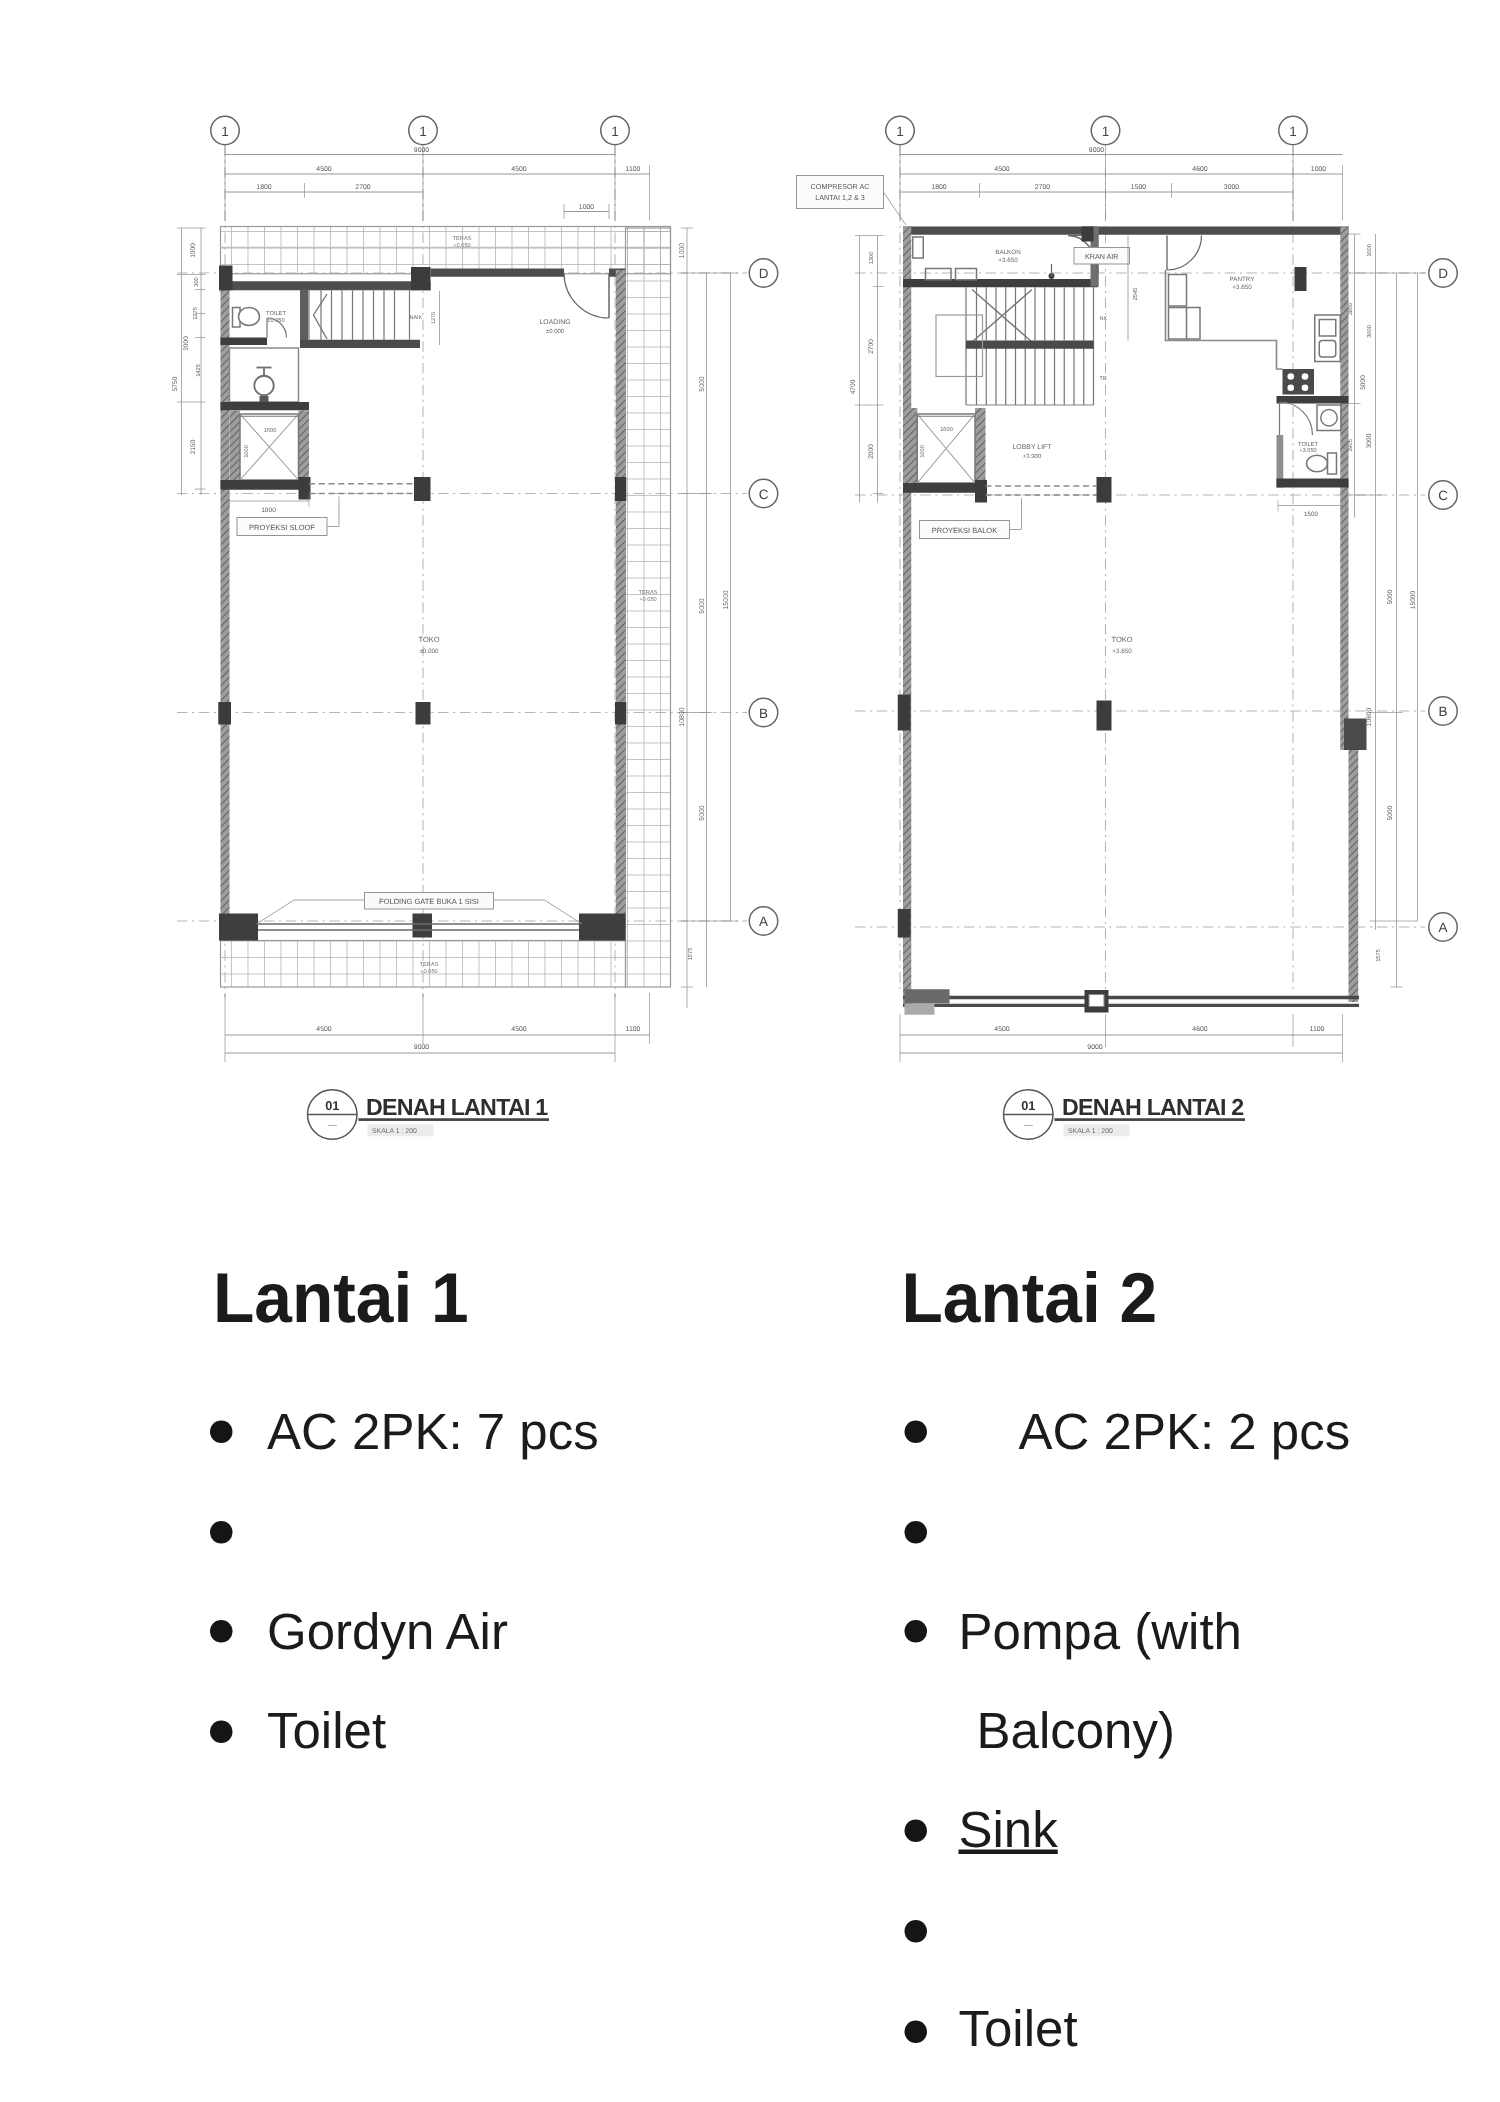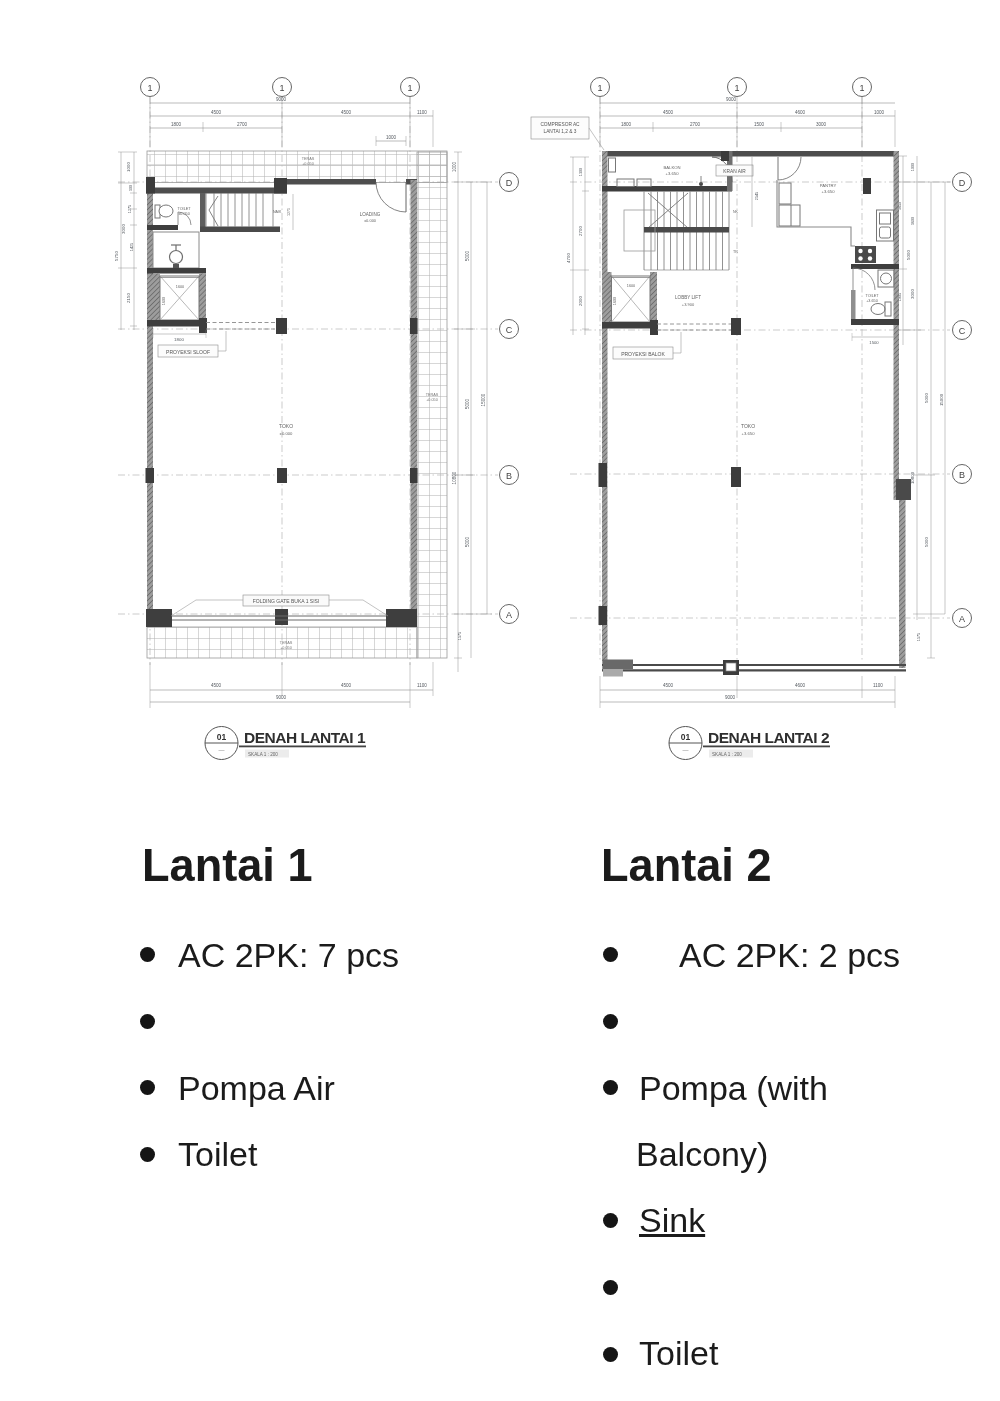--- a/index.html
+++ b/index.html
@@ -571,28 +571,28 @@
 </svg>
 
 <div class="h" style="left:142px;top:837px;transform:scaleX(0.96);">Lantai 1</div>
 
 <div class="h" style="left:601px;top:837px;transform:scaleX(0.96);">Lantai 2</div>
 
 <div class="dot" style="left:140px;top:947px;"></div>
 <div class="row" style="left:178px;top:936px;">AC 2PK: 7 pcs</div>
 <div class="dot" style="left:140px;top:1014px;"></div>
 <div class="dot" style="left:140px;top:1080px;"></div>
-<div class="row" style="left:178px;top:1069px;">Pompa Air</div>
+<div class="row" style="left:178px;top:1069px;">Gordyn Air</div>
 <div class="dot" style="left:140px;top:1147px;"></div>
 <div class="row" style="left:178px;top:1135px;">Toilet</div>
 
 <div class="dot" style="left:603px;top:947px;"></div>
 <div class="row" style="left:639px;top:936px;margin-left:40px;">AC 2PK: 2 pcs</div>
 <div class="dot" style="left:603px;top:1014px;"></div>
 <div class="dot" style="left:603px;top:1080px;"></div>
 <div class="row" style="left:639px;top:1069px;">Pompa (with</div>
-<div class="row" style="left:636px;top:1135px;">Balcony)</div>
+<div class="row" style="left:651px;top:1135px;">Balcony)</div>
 <div class="dot" style="left:603px;top:1213px;"></div>
 <div class="row" style="left:639px;top:1201px;text-decoration:underline;">Sink</div>
 <div class="dot" style="left:603px;top:1280px;"></div>
 <div class="dot" style="left:603px;top:1347px;"></div>
 <div class="row" style="left:639px;top:1334px;">Toilet</div>
 </div>
 
 </body></html>

